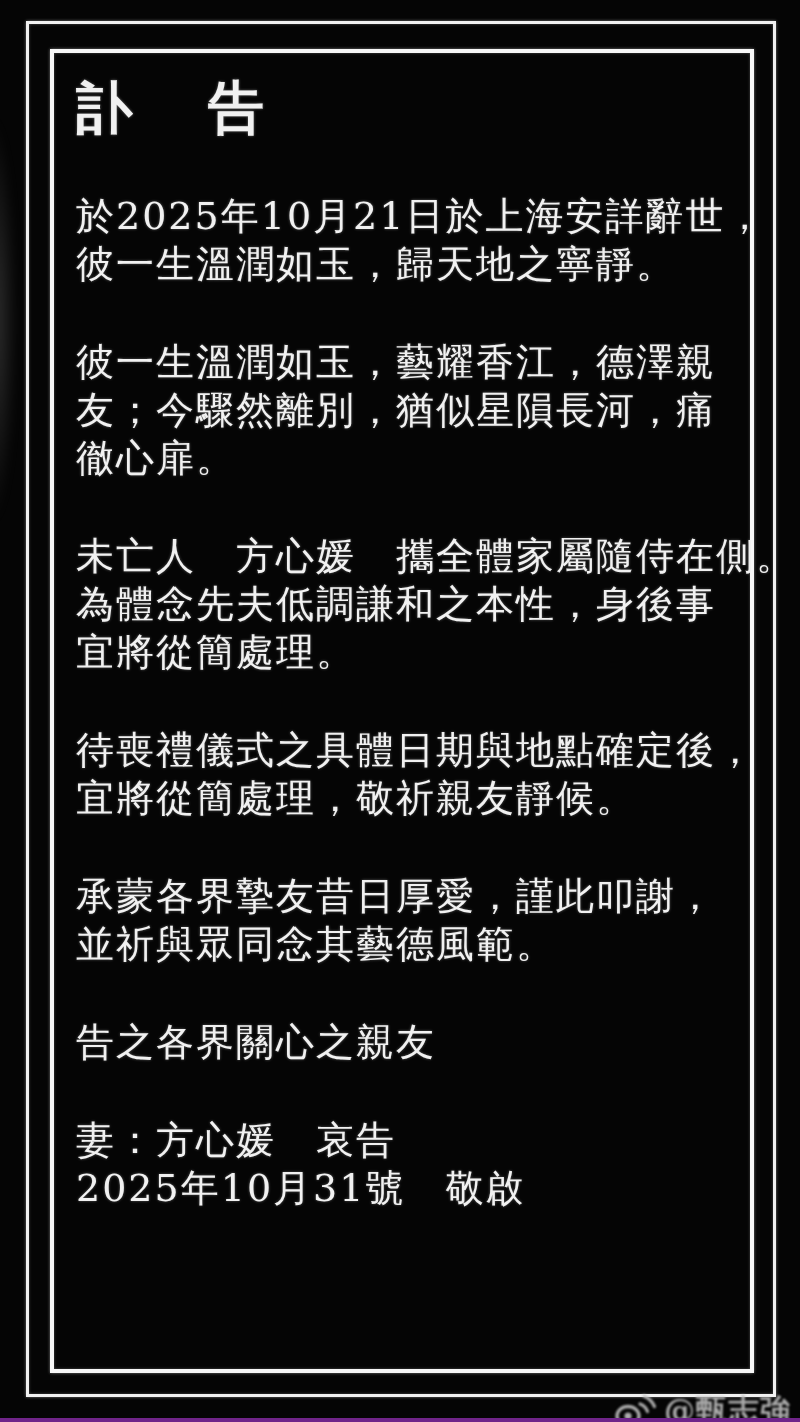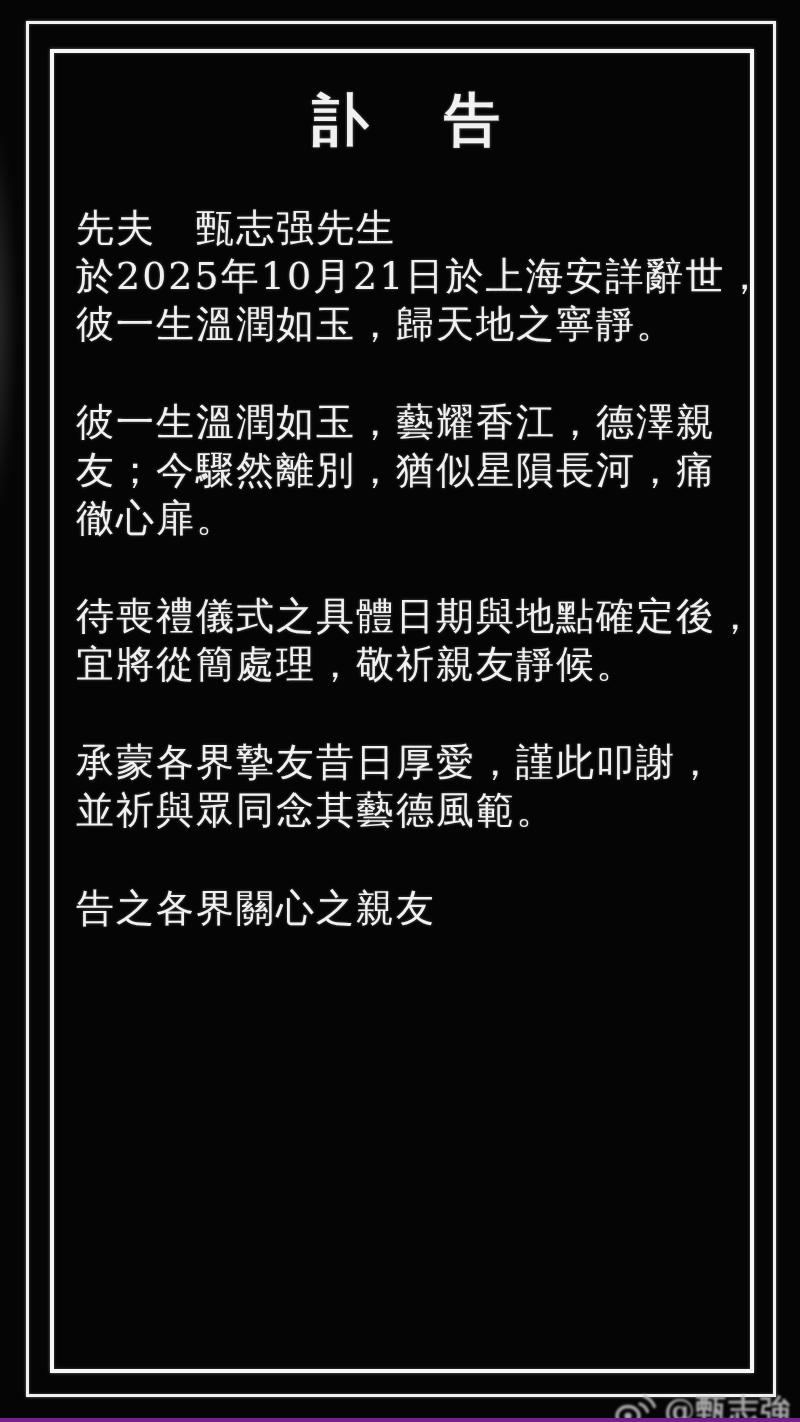--- a/index.html
+++ b/index.html
@@ -25,25 +25,24 @@
   }
   .frame-inner{
     position:absolute;left:50px;top:49px;right:46px;bottom:49px;
     border:4px solid #f7f7f7;
     box-shadow:0 0 3px rgba(255,255,255,.45), inset 0 0 3px rgba(255,255,255,.3);
   }
   .content{
     position:absolute;left:76px;top:72px;right:54px;
   }
   .title{
-    margin:12px 0 50px 0;
+    margin:0 0 50px 0;
     font-size:56px;
     line-height:70px;
     font-weight:700;
-    text-align:center;
     letter-spacing:10px;
     text-shadow:0 0 3px rgba(255,255,255,.4);
     white-space:nowrap;
   }
   .para{margin:0 0 50px 0;}
   .para:last-child{margin-bottom:0;}
   .line{
     font-size:38px;
     line-height:48px;
     letter-spacing:2px;
@@ -73,46 +72,54 @@
 
 <div class="canvas">
   <div class="edge-glow"></div>
   <div class="frame-outer"></div>
   <div class="frame-inner"></div>
 
   <div class="content">
     <h1 class="title">訃　告</h1>
 
     <section class="para">
-      <div class="line">先夫　甄志强先生</div>
       <div class="line">於2025年10月21日於上海安詳辭世，</div>
       <div class="line">彼一生溫潤如玉，歸天地之寧靜。</div>
     </section>
 
     <section class="para">
       <div class="line">彼一生溫潤如玉，藝耀香江，德澤親</div>
       <div class="line">友；今驟然離別，猶似星隕長河，痛</div>
       <div class="line">徹心扉。</div>
     </section>
 
+    <section class="para">
+      <div class="line">未亡人　方心媛　攜全體家屬隨侍在側。</div>
+      <div class="line">為體念先夫低調謙和之本性，身後事</div>
+      <div class="line">宜將從簡處理。</div>
+    </section>
 
     <section class="para">
       <div class="line">待喪禮儀式之具體日期與地點確定後，</div>
       <div class="line">宜將從簡處理，敬祈親友靜候。</div>
     </section>
 
     <section class="para">
       <div class="line">承蒙各界摯友昔日厚愛，謹此叩謝，</div>
       <div class="line">並祈與眾同念其藝德風範。</div>
     </section>
 
     <section class="para">
       <div class="line">告之各界關心之親友</div>
     </section>
 
+    <section class="para">
+      <div class="line">妻：方心媛　哀告</div>
+      <div class="line">2025年10月31號　敬啟</div>
+    </section>
   </div>
 
   <div class="watermark">
     <span class="wb-icon">
       <svg width="46" height="38" viewBox="0 0 46 38" fill="none" xmlns="http://www.w3.org/2000/svg">
         <ellipse cx="16" cy="24" rx="11" ry="9.5" stroke="rgba(195,195,195,.88)" stroke-width="3.4"></ellipse>
         <circle cx="16" cy="24" r="3.6" fill="rgba(195,195,195,.88)"></circle>
         <path d="M28 12 a 12 12 0 0 1 7.5 7.5" stroke="rgba(195,195,195,.88)" stroke-width="3.2" stroke-linecap="round"></path>
         <path d="M32 4 a 20 20 0 0 1 10.5 10.5" stroke="rgba(195,195,195,.88)" stroke-width="3.2" stroke-linecap="round"></path>
       </svg>

